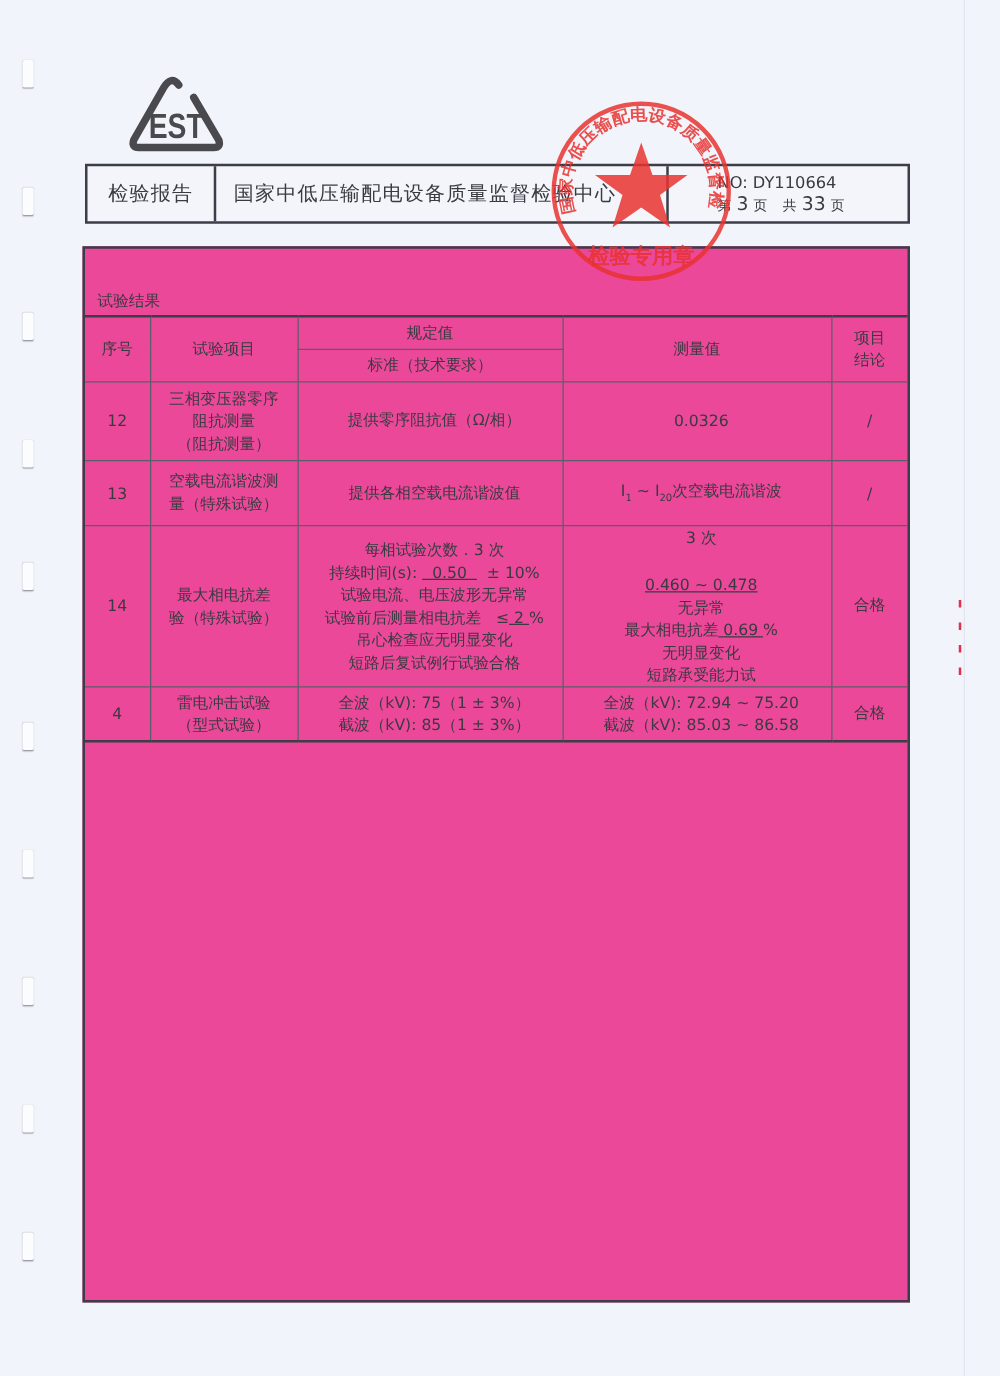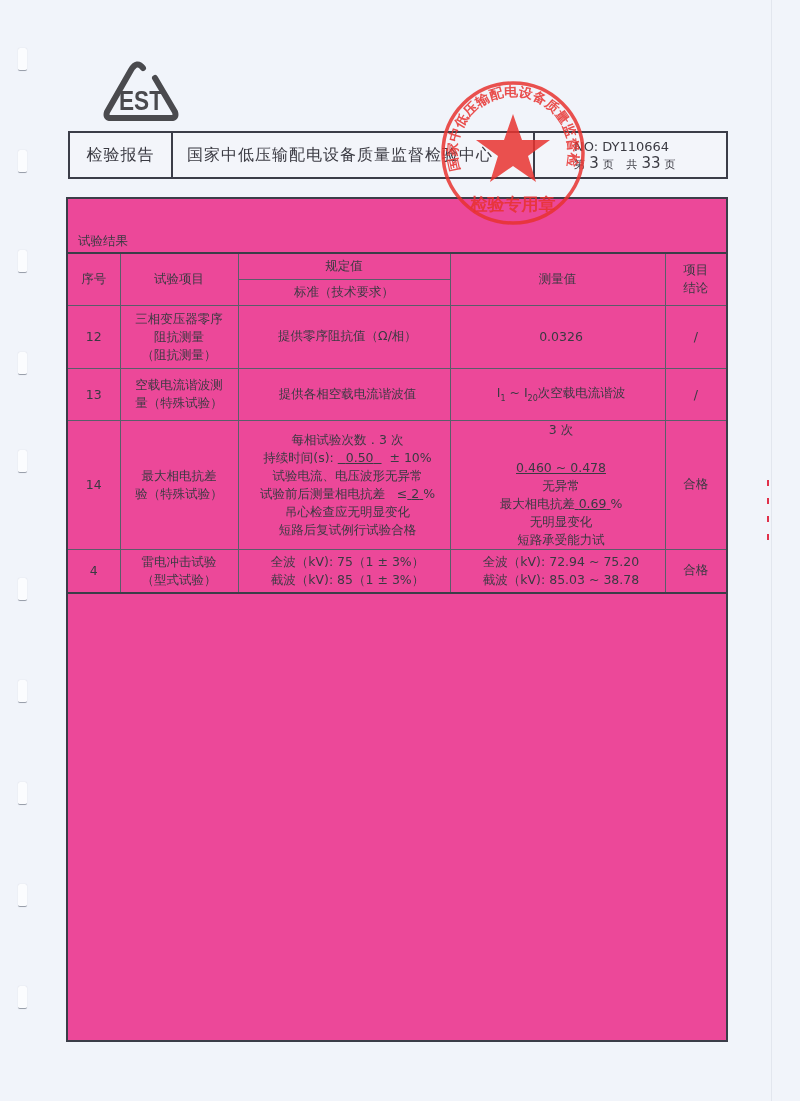--- a/index.html
+++ b/index.html
@@ -170,21 +170,21 @@
       <td class="lines">
         <div>雷电冲击试验</div>
         <div>（型式试验）</div>
       </td>
       <td class="left lines">
         <div>全波（kV): 75（1 ± 3%）</div>
         <div>截波（kV): 85（1 ± 3%）</div>
       </td>
       <td class="left lines">
         <div>全波（kV): 72.94 ~ 75.20</div>
-        <div>截波（kV): 85.03 ~ 38.78</div>
+        <div>截波（kV): 85.03 ~ 86.58</div>
       </td>
       <td>合格</td>
     </tr>
   </tbody>
     </table>
 </div>
 
 <div class="stamp">
   <svg width="150" height="150" viewBox="0 0 150 150">
     <defs>

